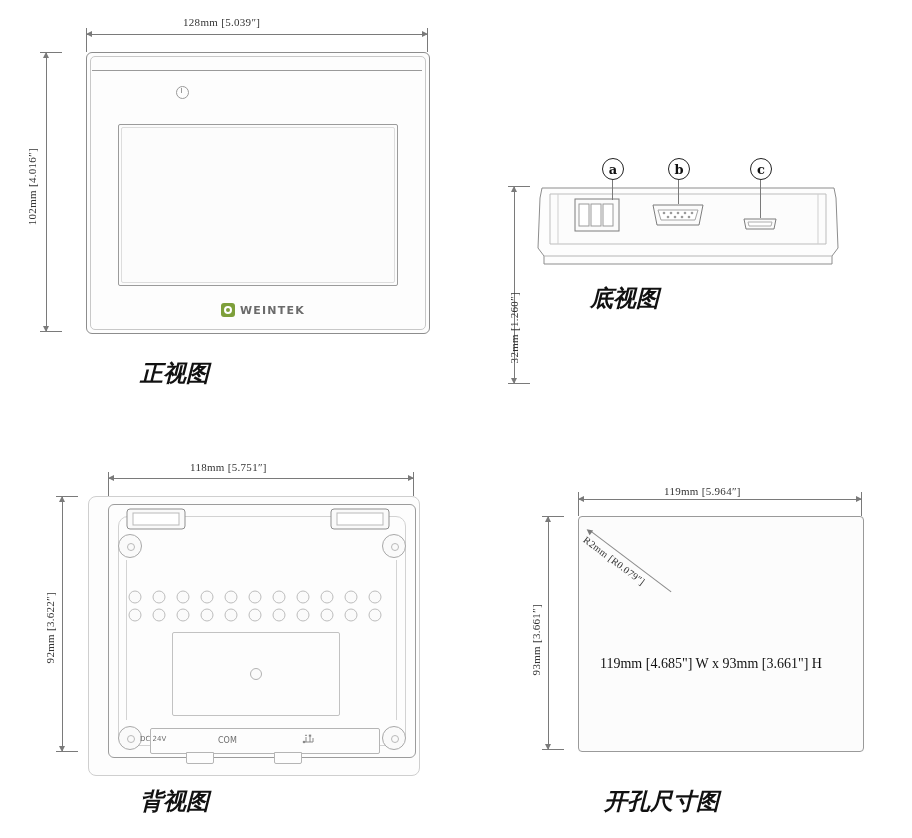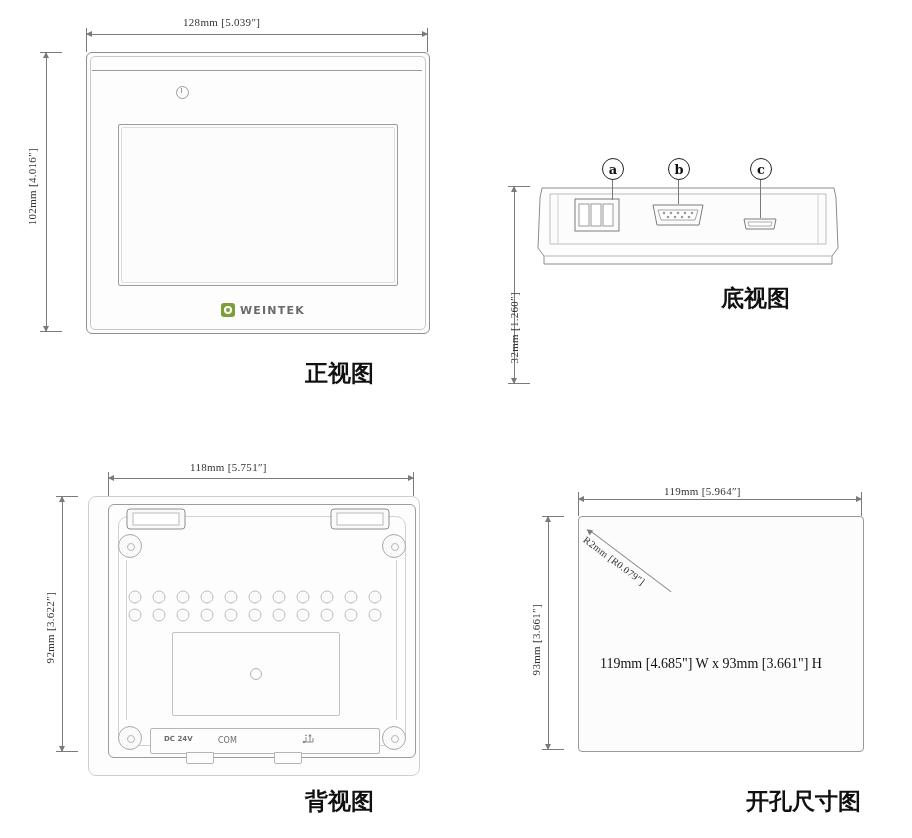--- a/index.html
+++ b/index.html
@@ -2,21 +2,21 @@
 <html><head>
 <meta charset="utf-8">
 <style>
   html,body{margin:0;padding:0;background:#ffffff;}
   body{width:912px;height:838px;position:relative;font-family:"Liberation Serif",serif;color:#1a1a1a;overflow:hidden;}
   .stage{position:absolute;left:0;top:0;width:732px;height:838px;}
   .abs{position:absolute;}
   .dimtxt{font-family:"Liberation Serif",serif;font-size:11px;color:#333;white-space:nowrap;letter-spacing:.3px;}
   .dimtxt.small{font-size:10px;}
   .vtxt{writing-mode:vertical-rl;text-orientation:mixed;transform:rotate(180deg);}
-  .caption{font-family:"DejaVu Sans",sans-serif;font-size:23px;font-weight:700;color:#111;text-align:right;white-space:nowrap;}
+  .caption{font-family:"DejaVu Sans",sans-serif;font-size:23px;font-weight:700;color:#111;text-align:left;white-space:nowrap;font-style:italic;}
   .line{position:absolute;background:#7a7a7a;}
   .hline{height:1px;}
   .vline{width:1px;}
   .thin{background:#9a9a9a;}
   .dev{position:absolute;border:1px solid #8d8d8d;border-radius:6px;background:#fdfdfd;}
   .screen{position:absolute;border:1px solid #9b9b9b;background:#fcfcfc;border-radius:2px;}
   .brandwrap{position:absolute;display:flex;align-items:center;gap:5px;}
   .brandmark{width:14px;height:14px;border-radius:3px;background:#7d9f3a;position:relative;}
   .brandmark:after{content:"";position:absolute;left:3px;top:3px;width:8px;height:8px;border:2px solid #fff;border-radius:50%;box-sizing:border-box;}
   .brandtext{font-family:"DejaVu Sans",sans-serif;font-size:11px;font-weight:700;letter-spacing:1.2px;color:#6b6b6b;}
@@ -201,21 +201,21 @@
       </svg>
     </div>
 
     <div class="dev" style="left:172px;top:632px;width:166px;height:82px;border-color:#c2c2c2;border-radius:2px;"></div>
     <div class="dot" style="left:250px;top:668px;width:10px;height:10px;"></div>
 
     <div class="line vline" style="left:126px;top:560px;height:160px;background:#d3d3d3;"></div>
     <div class="line vline" style="left:396px;top:560px;height:160px;background:#d3d3d3;"></div>
 
     <div class="dev" style="left:150px;top:728px;width:228px;height:24px;border-color:#b5b5b5;border-radius:2px;"></div>
-    <div class="label-sm abs" style="left:164px;top:735px;font-weight:bold;">DC 24V</div>
+    <div class="label-sm abs" style="left:140px;top:735px;">DC 24V</div>
     <div class="label-sm abs" style="left:218px;top:736px;font-size:8px;">COM</div>
     <div class="abs" style="left:302px;top:733px;">
       <svg width="16" height="12" viewBox="0 0 16 12">
         <path d="M2,9 L11,9 M4,9 L4,4 M8,9 L8,3 M11,9 L11,5" stroke="#8a8a8a" fill="none" stroke-width="1"></path>
         <circle cx="2" cy="9" r="1.3" fill="#8a8a8a"></circle>
         <rect x="6.8" y="1.6" width="2.4" height="2" fill="#8a8a8a"></rect>
         <path d="M2.8,3 L5.2,3 L4,1.2 Z" fill="#8a8a8a"></path>
       </svg>
     </div>
     <div class="dev" style="left:186px;top:752px;width:26px;height:10px;border-color:#b5b5b5;border-radius:0 0 2px 2px;"></div>
@@ -241,16 +241,16 @@
     <div class="dimtxt vtxt abs" style="left:530px;top:604px;">93mm [3.661″]</div>
 
     <div class="panelbox" style="left:578px;top:516px;width:284px;height:234px;border-radius:4px;"></div>
 
     <div class="diag" style="left:590px;top:530px;width:102px;transform:rotate(37deg);"></div>
     <div class="arrowL" style="left:586px;top:528px;transform:rotate(37deg);"></div>
     <div class="dimtxt small abs" style="left:588px;top:534px;transform:rotate(37deg);transform-origin:0 0;">R2mm [R0.079″]</div>
 
     <div class="cutout-note abs" style="left:600px;top:656px;">119mm [4.685"]  W x 93mm [3.661"] H</div>
 
-    <div class="caption abs" style="left:627px;top:786px;width:234px;">开孔尺寸图</div>
+    <div class="caption abs" style="left:604px;top:786px;width:234px;">开孔尺寸图</div>
   </div>
 
 </div>
 
 </body></html>

